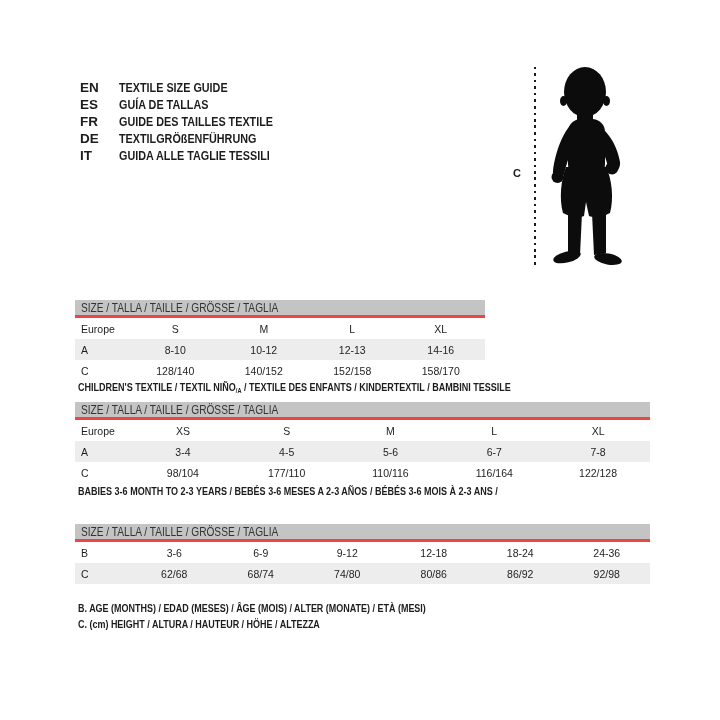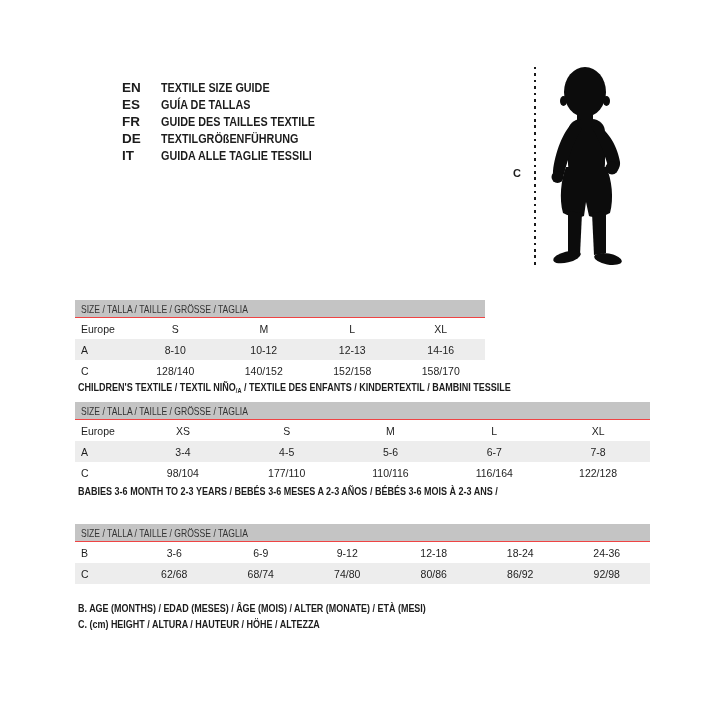--- a/index.html
+++ b/index.html
@@ -7,33 +7,33 @@
     position:relative;width:720px;height:720px;background:#ffffff;
     font-family:"Liberation Sans", sans-serif;color:#1c1c1c;overflow:hidden;
   }
   .condensed{display:inline-block;transform:scaleX(0.8);transform-origin:0 50%;white-space:nowrap;}
   .condensed-t{display:inline-block;transform:scaleX(0.82);transform-origin:0 50%;white-space:nowrap;}
   .condensed-f{display:inline-block;transform:scaleX(0.78);transform-origin:0 50%;white-space:nowrap;}
 
   
   .lang{position:absolute;left:80px;top:79px;}
   .lang-row{display:flex;line-height:17px;font-size:13.5px;font-weight:bold;}
-  .lang-code{width:39px;margin-left:42px;}
+  .lang-code{width:39px;}
   
   .fig-line{position:absolute;left:534px;top:67px;width:2px;height:201px;
     background:repeating-linear-gradient(to bottom,#1a1a1a 0 2.5px,transparent 2.5px 6.5px);}
   .fig-c{position:absolute;left:513px;top:167px;font-size:11px;font-weight:bold;}
   .fig-svg{position:absolute;left:542px;top:65px;}
 
   
   .tbl-title{position:absolute;left:78px;font-size:11px;font-weight:bold;line-height:17px;}
   .tbl{position:absolute;left:75px;}
-  .thead{height:18px;background:#c4c4c4;border-bottom:1px solid #ef4444;
+  .thead{height:18px;background:#c4c4c4;border-bottom:3px solid #ef4444;
     display:flex;align-items:center;padding-left:6px;box-sizing:border-box;
-    font-size:11px;color:#333;}
+    font-size:13px;color:#333;}
   .trow{display:flex;align-items:center;height:21px;font-size:10.5px;color:#1e1e1e;}
   .trow.alt{background:#ededed;}
   .c-label{width:56px;padding-left:6px;box-sizing:border-box;text-align:left;}
   .c-val{flex:1;text-align:center;}
   .w410{width:410px;} .w575{width:575px;}
   .t1{top:300px;} .t2{top:402px;} .t3{top:524px;}
   .t1t{top:276px;} .t2t{top:379px;} .t3t{top:483px;}
   .sub{font-size:0.62em;vertical-align:-0.28em;}
 
   

